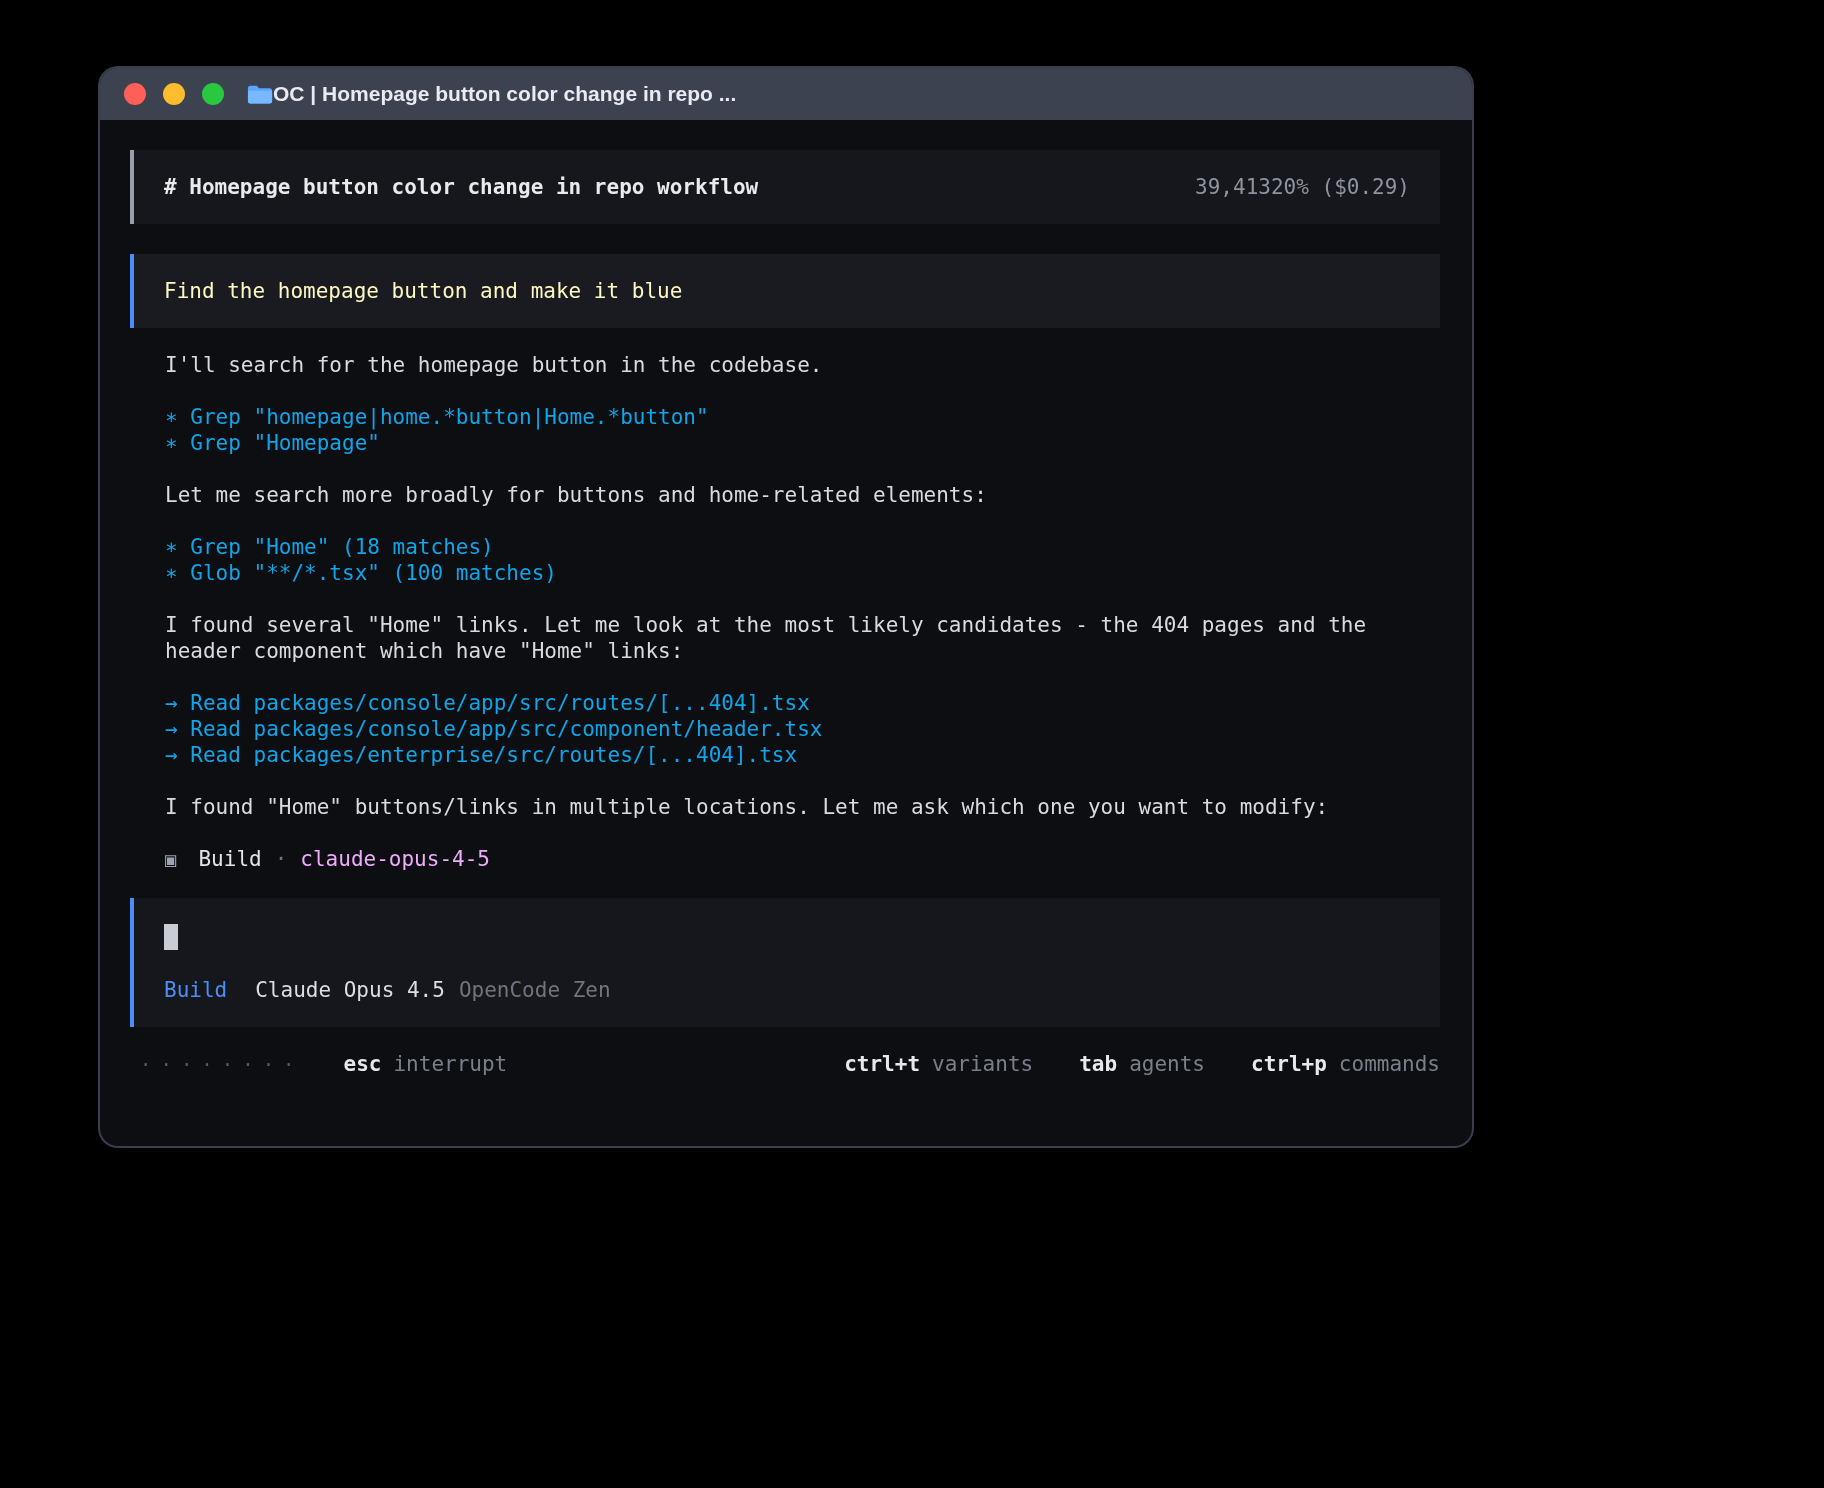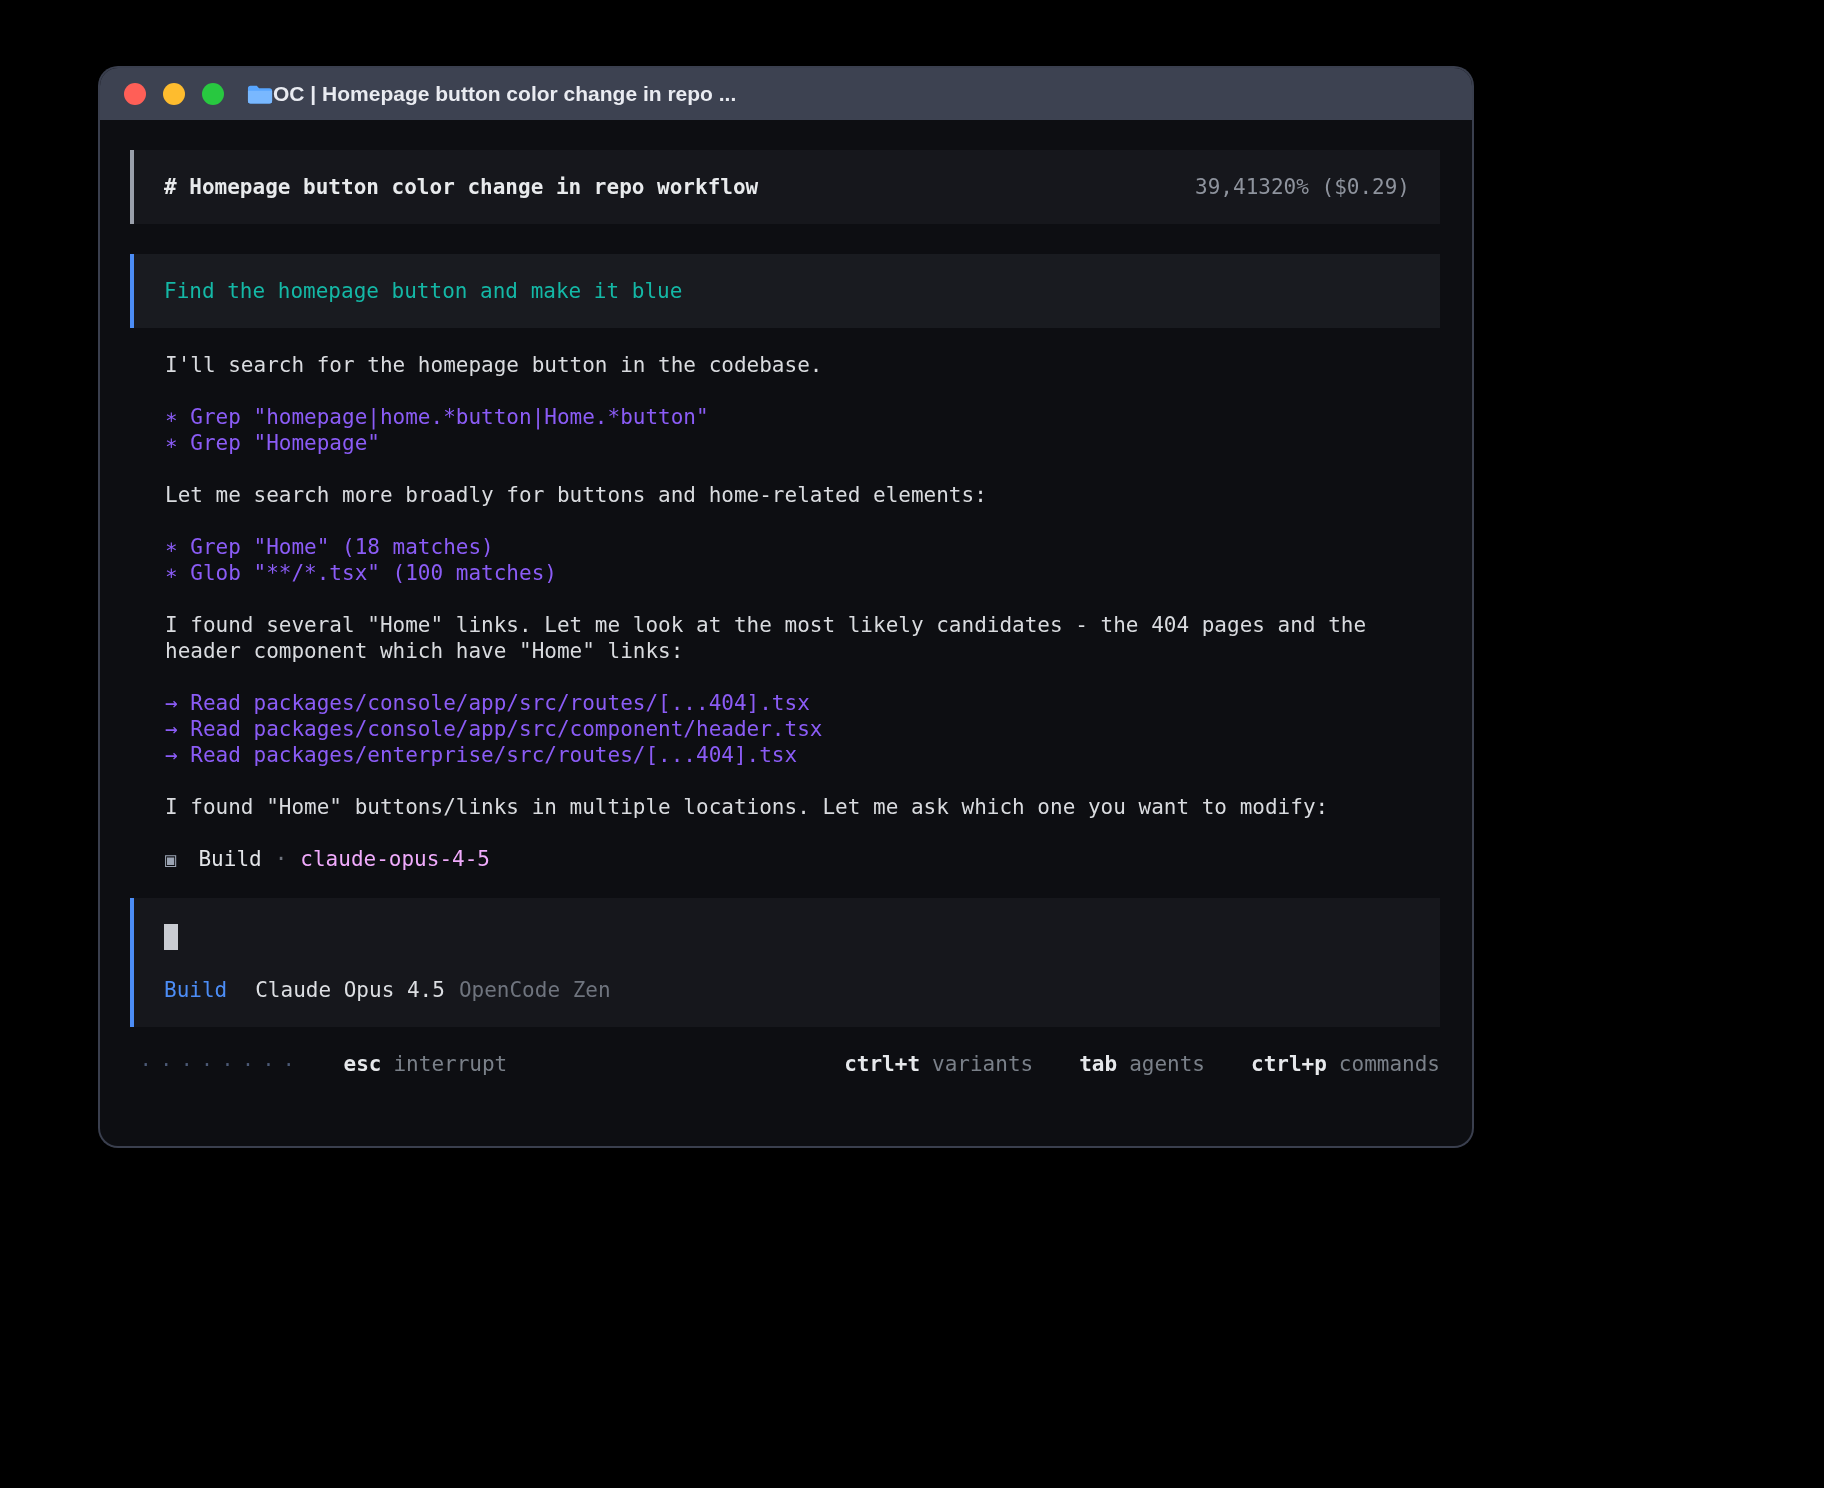--- a/index.html
+++ b/index.html
@@ -38,27 +38,27 @@
   }
   .block {
     border-left:4px solid #9aa0ab; background:#16171c;
     padding:24px 30px;
   }
   .block-header { display:flex; justify-content:space-between; align-items:center; }
   .h-title { font-weight:bold; color:#e8eaec; }
   .stats { color:#8e939d; display:flex; }
   .block-user {
     margin-top:30px; background:#191b20; border-left-color:#4c8df6;
-    color:#14b8a6;
+    color:#fef9c3;
   }
   
   .chat { margin-top:24px; padding-left:35px; }
   .group { margin-bottom:26px; }
   .line { white-space:pre-wrap; }
-  .line.tool { color:#8b5cf6; }
+  .line.tool { color:#0ea5e9; }
   .agent-line { display:flex; align-items:center; }
   .agent-icon { color:#9aa3b2; font-size:19px; }
   .agent-name { color:#e2e4e8; margin-left:22px; }
   .agent-sep { color:#6f747e; margin:0 13px; }
   .agent-model { color:#f0abfc; }
   
   .block-input {
     background:#16171c; border-left:4px solid #4c8df6;
     padding:26px 30px 24px; cursor:text;
   }

